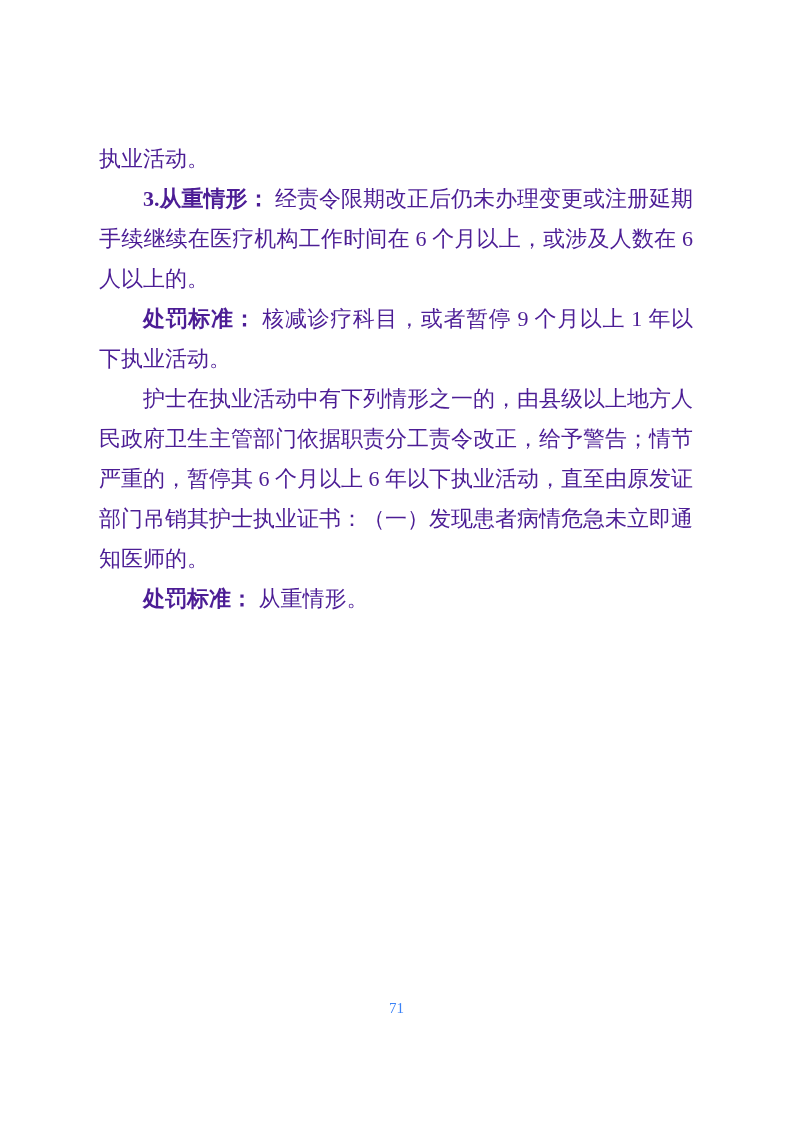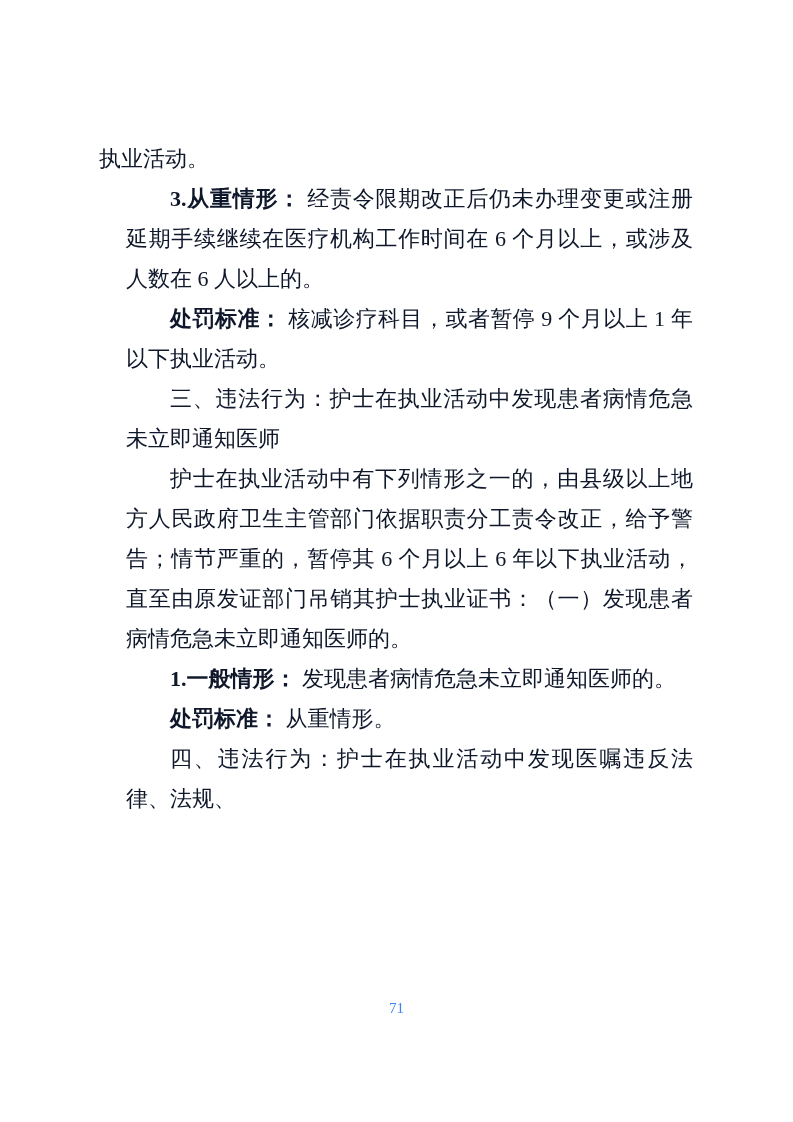--- a/index.html
+++ b/index.html
@@ -13,33 +13,32 @@
     height: 1122px;
     background: #ffffff;
     overflow: hidden;
     font-family: "Liberation Serif", "DejaVu Serif", serif;
   }
   .body-text {
     position: absolute;
     left: 99px;
     top: 139px;
     width: 594px;
-    color: #0f172a;
+    color: #4c1d95;
     font-size: 22px;
     line-height: 40px;
     text-align: justify;
     word-break: break-all;
   }
   .para {
     margin: 0;
     padding: 0;
   }
   .para.indent {
     text-indent: 44px;
-    margin-left: 27px;
   }
   .run { font-weight: normal; }
   .run.bold { font-weight: bold; }
   .page-number {
     position: absolute;
     top: 997px;
     left: 0;
     width: 100%;
     text-align: center;
     font-size: 15px;
@@ -49,20 +48,17 @@
   }
 </style>
 </head>
 <body>
 
 <div class="page">
   <div class="body-text">
       <p class="para"><span class="run">执业活动。</span></p>
       <p class="para indent"><span class="run bold">3.从重情形：</span><span class="run"> 经责令限期改正后仍未办理变更或注册延期手续继续在医疗机构工作时间在 6 个月以上，或涉及人数在 6 人以上的。</span></p>
       <p class="para indent"><span class="run bold">处罚标准：</span><span class="run"> 核减诊疗科目，或者暂停 9 个月以上 1 年以下执业活动。</span></p>
-      <p class="para indent"><span class="run">三、违法行为：护士在执业活动中发现患者病情危急未立即通知医师</span></p>
       <p class="para indent"><span class="run">护士在执业活动中有下列情形之一的，由县级以上地方人民政府卫生主管部门依据职责分工责令改正，给予警告；情节严重的，暂停其 6 个月以上 6 年以下执业活动，直至由原发证部门吊销其护士执业证书：（一）发现患者病情危急未立即通知医师的。</span></p>
-      <p class="para indent"><span class="run bold">1.一般情形：</span><span class="run"> 发现患者病情危急未立即通知医师的。</span></p>
       <p class="para indent"><span class="run bold">处罚标准：</span><span class="run"> 从重情形。</span></p>
-      <p class="para indent"><span class="run">四、违法行为：护士在执业活动中发现医嘱违反法律、法规、</span></p>
     </div>
   <div class="page-number">71</div>
 </div>
 
 </body></html>

